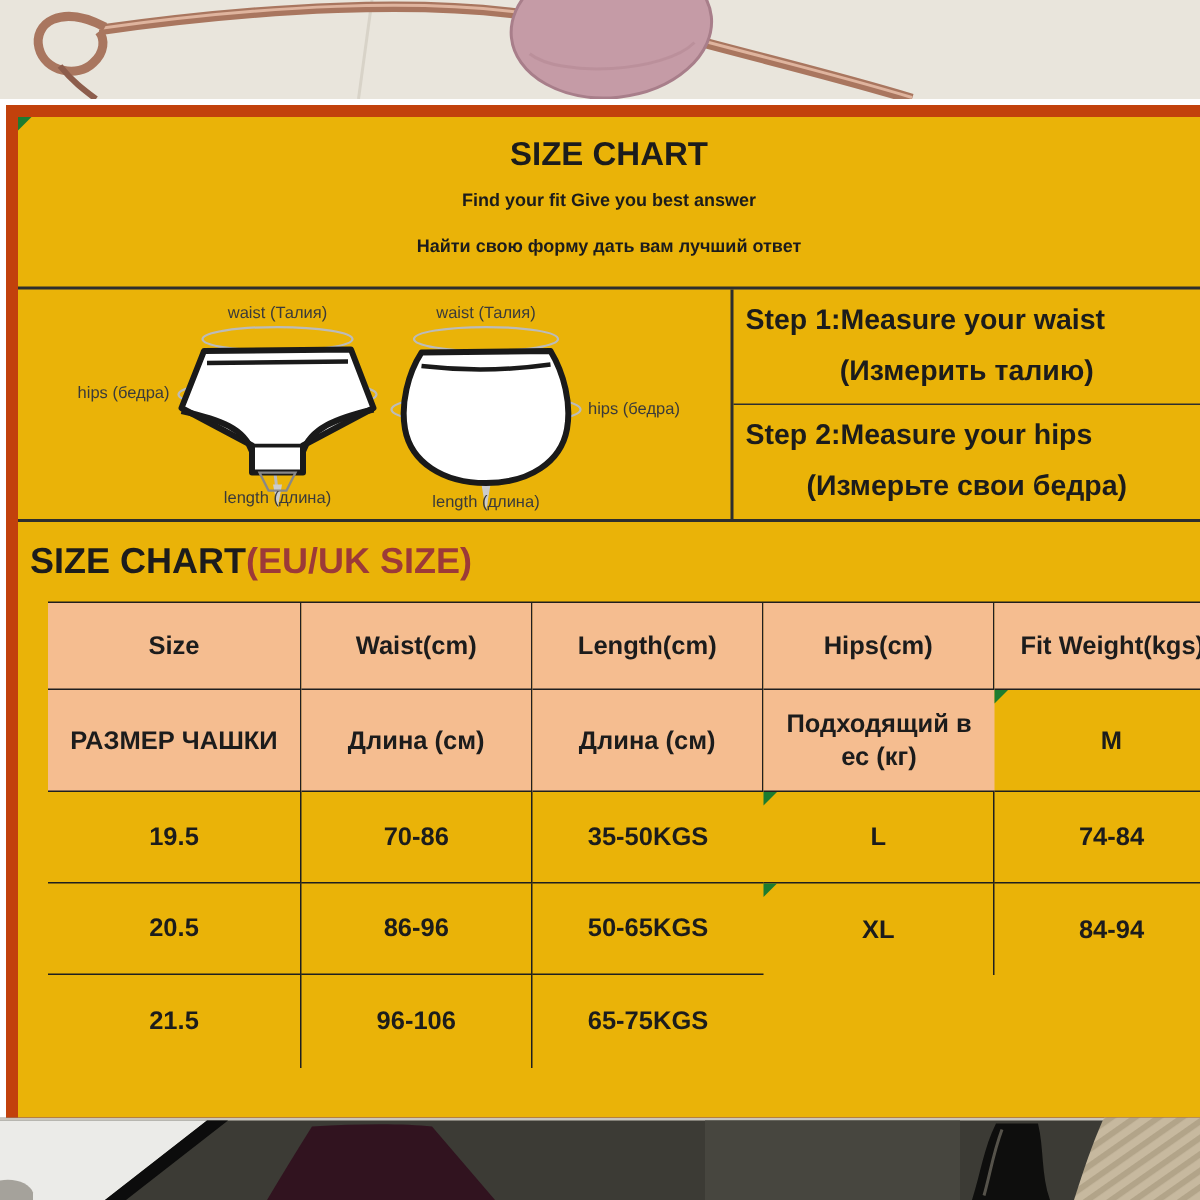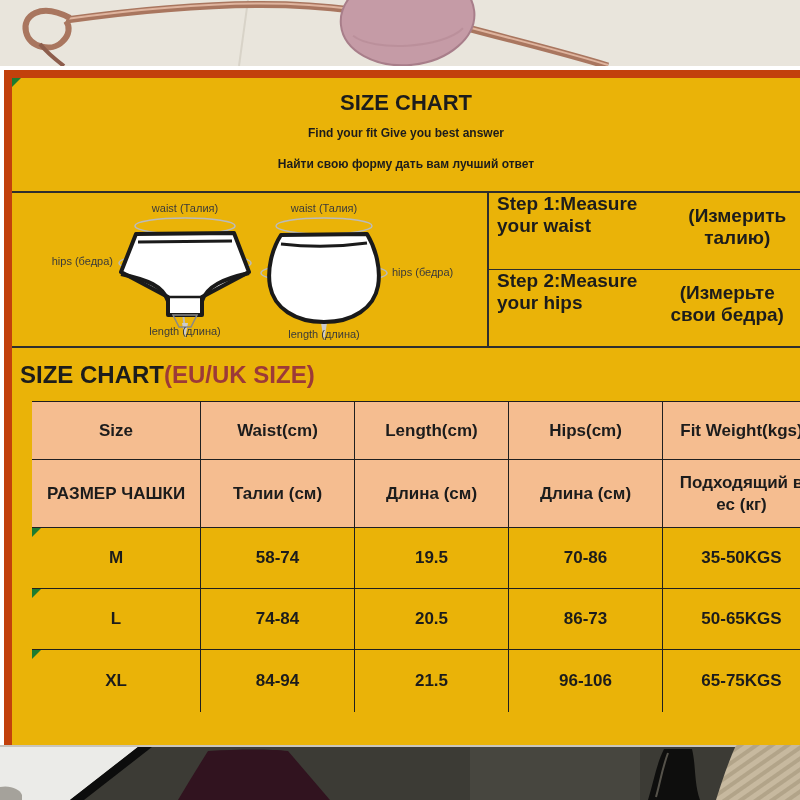--- a/index.html
+++ b/index.html
@@ -22,21 +22,21 @@
   .title-block .t1{font-size:22px;font-weight:bold;line-height:31px;}
   .title-block .t2,.title-block .t3{font-size:12px;font-weight:bold;line-height:31px;}
 
   .how-heading{height:40px;border-bottom:2px solid #2e2e2e;display:flex;align-items:center;
                padding-left:8px;font-size:24px;font-weight:bold;letter-spacing:.2px;}
 
   .measure-row{height:153px;border-bottom:2px solid #2e2e2e;display:flex;}
   .diagrams{flex:1;}
   .diagrams text{font-family:"Liberation Sans",sans-serif;font-size:11px;fill:#3a3a3a;}
   .steps{width:313px;border-left:2px solid #2e2e2e;box-sizing:border-box;}
-  .step-cell{height:76px;display:flex;flex-direction:row;justify-content:center;}
+  .step-cell{height:76px;display:flex;flex-direction:column;justify-content:center;}
   .step-cell.first{border-bottom:1px solid #2e2e2e;}
   .step-line1{font-size:19px;font-weight:bold;padding-left:8px;}
   .step-line2{font-size:19px;font-weight:bold;text-align:center;margin-top:12px;}
 
   .chart-heading{height:53px;display:flex;align-items:center;padding-left:8px;
                  font-size:24px;font-weight:bold;}
   .chart-heading .red{color:#9c3a38;}
 
   .size-table{height:310px;border-top:1px solid #1f1f1f;display:grid;
               grid-template-columns:169px 154px 154px 154px 157px;
@@ -132,41 +132,39 @@
 
     <div class="size-table">
 
       <div class="cell hdr">Size</div>
       <div class="cell hdr">Waist(cm)</div>
       <div class="cell hdr">Length(cm)</div>
       <div class="cell hdr">Hips(cm)</div>
       <div class="cell hdr last-col">Fit  Weight(kgs)</div>
 
       <div class="cell hdr">РАЗМЕР ЧАШКИ</div>
-      <div class="cell hdr">Талии (см)</div>
       <div class="cell hdr">Длина (см)</div>
       <div class="cell hdr">Длина (см)</div>
       <div class="cell hdr last-col">Подходящий в ес (кг)</div>
 
       <div class="cell">
           <span class="corner-flag"></span>
           <span>M</span>
         </div>
-      <div class="cell">58-74</div>
       <div class="cell">19.5</div>
       <div class="cell">70-86</div>
       <div class="cell last-col">35-50KGS</div>
 
       <div class="cell">
           <span class="corner-flag"></span>
           <span>L</span>
         </div>
       <div class="cell">74-84</div>
       <div class="cell">20.5</div>
-      <div class="cell">86-73</div>
+      <div class="cell">86-96</div>
       <div class="cell last-col">50-65KGS</div>
 
       <div class="cell last-row">
           <span class="corner-flag"></span>
           <span>XL</span>
         </div>
       <div class="cell last-row">84-94</div>
       <div class="cell last-row">21.5</div>
       <div class="cell last-row">96-106</div>
       <div class="cell last-row last-col">65-75KGS</div>

